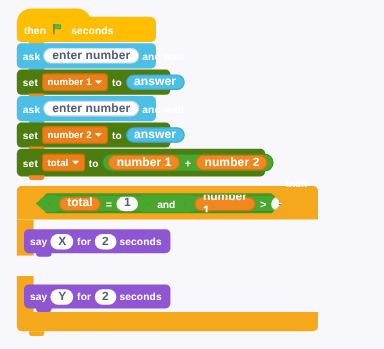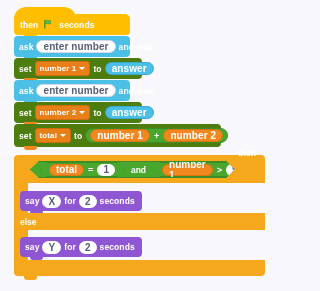--- a/index.html
+++ b/index.html
@@ -162,23 +162,20 @@
 
   <div class="blk looks" style="left:20px;top:191px;width:122px;height:20px;">
     <span class="lbl" style="padding-left:5px;">say</span>
     <span class="oval oval-white">X</span>
     <span class="lbl">for</span>
     <span class="oval oval-white">2</span>
     <span class="lbl">seconds</span>
     <div class="notch" style="background:#8f56d4;"></div>
   </div>
 
-  <div class="c-mid" style="left:14px;top:213px;width:251px;height:17px;">
-    <span class="lbl" style="padding-left:6px;color:#fff;font-size:8.5px;font-weight:bold;">else</span>
-  </div>
 
   <div class="c-arm" style="left:14px;top:230px;width:14px;height:30px;"></div>
 
   <div class="blk looks" style="left:20px;top:237px;width:122px;height:20px;">
     <span class="lbl" style="padding-left:5px;">say</span>
     <span class="oval oval-white">Y</span>
     <span class="lbl">for</span>
     <span class="oval oval-white">2</span>
     <span class="lbl">seconds</span>
     <div class="notch" style="background:#8f56d4;"></div>

